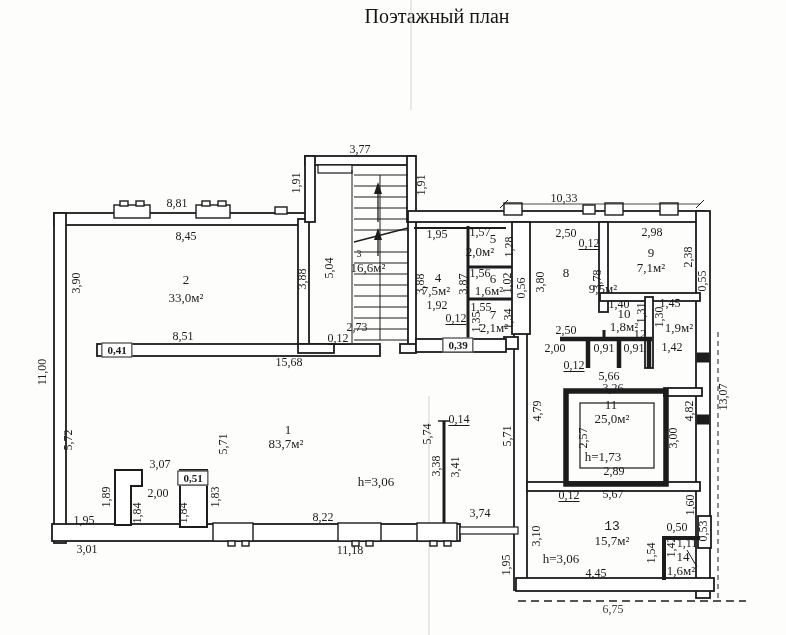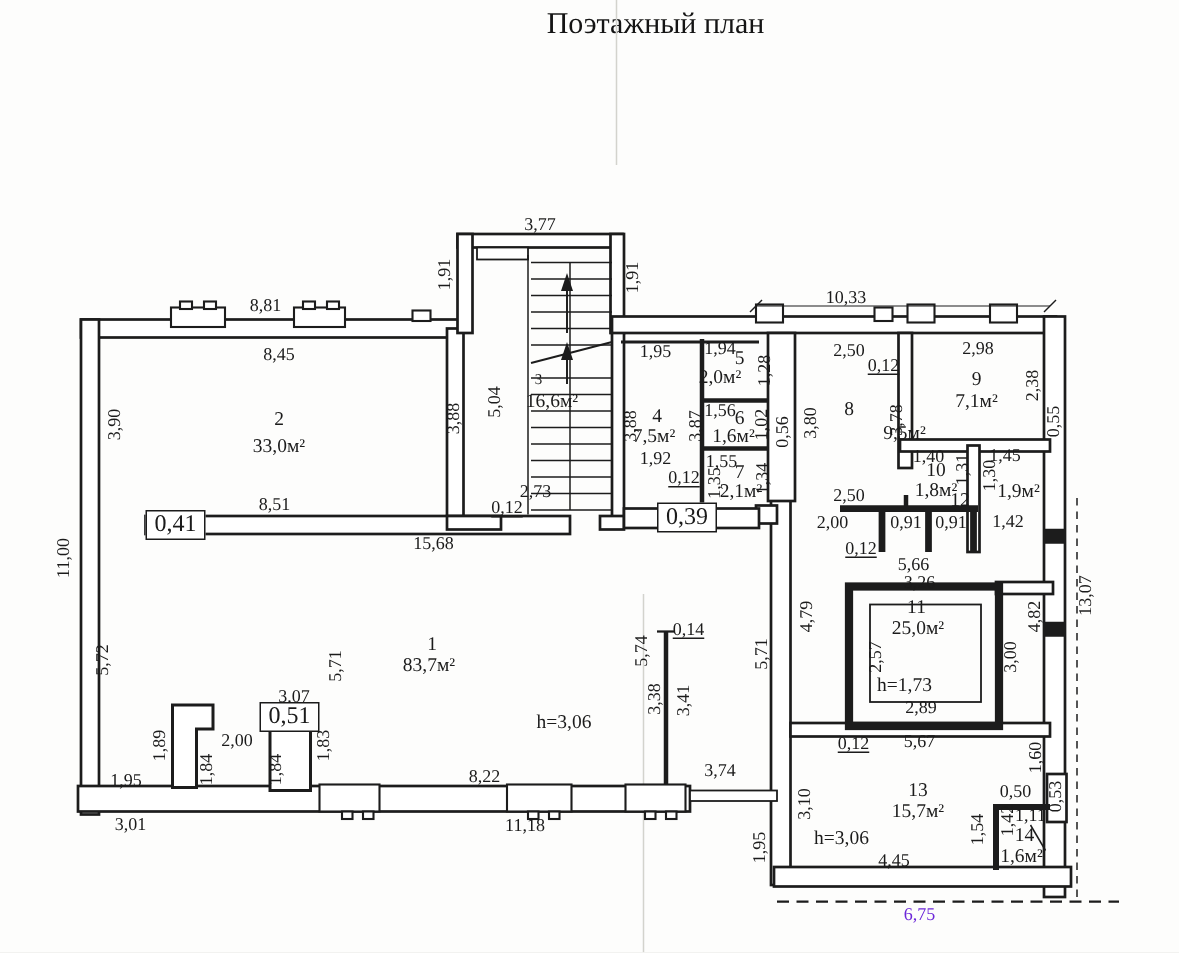--- a/index.html
+++ b/index.html
@@ -10,22 +10,22 @@
         font-size:20px;white-space:nowrap;color:#141414;}
   .title-line.u{text-decoration:underline;text-underline-offset:3px;}
   #labels{position:absolute;inset:0;}
   .lbl{position:absolute;transform:translate(-50%,-50%);
         font-size:12px;line-height:1;white-space:nowrap;color:#1b1b1b;}
   .lbl.r{transform:translate(-50%,-50%) rotate(-90deg);}
   .lbl.area{font-size:13px;}
   .lbl.num{font-size:13px;}
   .lbl.small{font-size:10px;}
   .lbl.u{text-decoration:underline;text-underline-offset:2px;}
-  .lbl.box{border:1.4px solid #1b1b1b;background:#fff;padding:1px 5px;font-size:16px;}
-  .lbl.faint{color:#6d28d9;}
+  .lbl.box{border:1.4px solid #1b1b1b;background:#fff;padding:1px 5px;font-size:11px;font-weight:bold;}
+  .lbl.faint{color:#404040;}
 </style>
 </head>
 <body>
 
 <div id="page">
 
   <div class="title-line" style="top:5px">Поэтажный план</div>
 
   <svg width="786" height="635" viewBox="0 0 786 635">
 
@@ -153,21 +153,21 @@
       <div class="lbl small" style="left: 359px; top: 254px;">3</div>
       <div class="lbl area" style="left: 368px; top: 267px;">16,6м²</div>
       <div class="lbl num" style="left: 186px; top: 279px;">2</div>
       <div class="lbl area" style="left: 186px; top: 297px;">33,0м²</div>
       <div class="lbl r" style="left: 420px; top: 284px;">3,88</div>
       <div class="lbl num" style="left: 438px; top: 277px;">4</div>
       <div class="lbl area" style="left: 436px; top: 290px;">7,5м²</div>
       <div class="lbl" style="left: 437px; top: 305px;">1,92</div>
       <div class="lbl u" style="left: 456px; top: 318px;">0,12</div>
       <div class="lbl r" style="left: 463px; top: 284px;">3,87</div>
-      <div class="lbl" style="left: 480px; top: 232px;">1,94</div>
+      <div class="lbl" style="left: 480px; top: 232px;">1,57</div>
       <div class="lbl num" style="left: 493px; top: 238px;">5</div>
       <div class="lbl area" style="left: 480px; top: 251px;">2,0м²</div>
       <div class="lbl r" style="left: 509px; top: 247px;">1,28</div>
       <div class="lbl" style="left: 480px; top: 273px;">1,56</div>
       <div class="lbl num" style="left: 493px; top: 278px;">6</div>
       <div class="lbl area" style="left: 489px; top: 290px;">1,6м²</div>
       <div class="lbl r" style="left: 507px; top: 283px;">1,02</div>
       <div class="lbl r" style="left: 521px; top: 288px;">0,56</div>
       <div class="lbl" style="left: 481px; top: 307px;">1,55</div>
       <div class="lbl num" style="left: 493px; top: 314px;">7</div>
@@ -210,21 +210,21 @@
       <div class="lbl r" style="left: 537px; top: 411px;">4,79</div>
       <div class="lbl r" style="left: 723px; top: 397px;">13,07</div>
       <div class="lbl r" style="left: 690px; top: 505px;">1,60</div>
       <div class="lbl r" style="left: 703px; top: 531px;">0,53</div>
       <div class="lbl" style="left: 677px; top: 527px;">0,50</div>
       <div class="lbl r" style="left: 671px; top: 547px;">1,42</div>
       <div class="lbl" style="left: 687px; top: 543px;">1,11</div>
       <div class="lbl num" style="left: 683px; top: 556px;">14</div>
       <div class="lbl area" style="left: 681px; top: 570px;">1,6м²</div>
       <div class="lbl r" style="left: 651px; top: 553px;">1,54</div>
-      <div class="lbl num" style="left: 612px; top: 526px;">13</div>
+      <div class="lbl num" style="left: 612px; top: 526px; font-family: Liberation Mono, monospace;">13</div>
       <div class="lbl area" style="left: 612px; top: 540px;">15,7м²</div>
       <div class="lbl area" style="left: 561px; top: 558px;">h=3,06</div>
       <div class="lbl r" style="left: 536px; top: 536px;">3,10</div>
       <div class="lbl" style="left: 596px; top: 573px;">4,45</div>
       <div class="lbl faint" style="left: 613px; top: 609px;">6,75</div>
       <div class="lbl r" style="left: 506px; top: 565px;">1,95</div>
       <div class="lbl" style="left: 480px; top: 513px;">3,74</div>
       <div class="lbl area" style="left: 376px; top: 481px;">h=3,06</div>
       <div class="lbl num" style="left: 288px; top: 429px;">1</div>
       <div class="lbl area" style="left: 286px; top: 443px;">83,7м²</div>
@@ -235,21 +235,21 @@
       <div class="lbl r" style="left: 455px; top: 467px;">3,41</div>
       <div class="lbl r" style="left: 223px; top: 444px;">5,71</div>
       <div class="lbl r" style="left: 68px; top: 440px;">5,72</div>
       <div class="lbl r" style="left: 42px; top: 372px;">11,00</div>
       <div class="lbl" style="left: 183px; top: 336px;">8,51</div>
       <div class="lbl box" style="left: 117px; top: 350px;">0,41</div>
       <div class="lbl" style="left: 289px; top: 362px;">15,68</div>
       <div class="lbl u" style="left: 338px; top: 338px;">0,12</div>
       <div class="lbl" style="left: 357px; top: 327px;">2,73</div>
       <div class="lbl box" style="left: 458px; top: 345px; text-align: right;">0,39</div>
-      <div class="lbl" style="left: 160px; top: 464px; margin-left: 36px;">3,07</div>
+      <div class="lbl" style="left: 160px; top: 464px;">3,07</div>
       <div class="lbl box" style="left: 193px; top: 478px;">0,51</div>
       <div class="lbl" style="left: 158px; top: 493px;">2,00</div>
       <div class="lbl r" style="left: 106px; top: 497px;">1,89</div>
       <div class="lbl r" style="left: 137px; top: 513px;">1,84</div>
       <div class="lbl r" style="left: 183px; top: 513px;">1,84</div>
       <div class="lbl r" style="left: 215px; top: 497px;">1,83</div>
       <div class="lbl" style="left: 84px; top: 520px;">1,95</div>
       <div class="lbl" style="left: 87px; top: 549px;">3,01</div>
       <div class="lbl" style="left: 323px; top: 517px;">8,22</div>
       <div class="lbl" style="left: 350px; top: 550px;">11,18</div>

